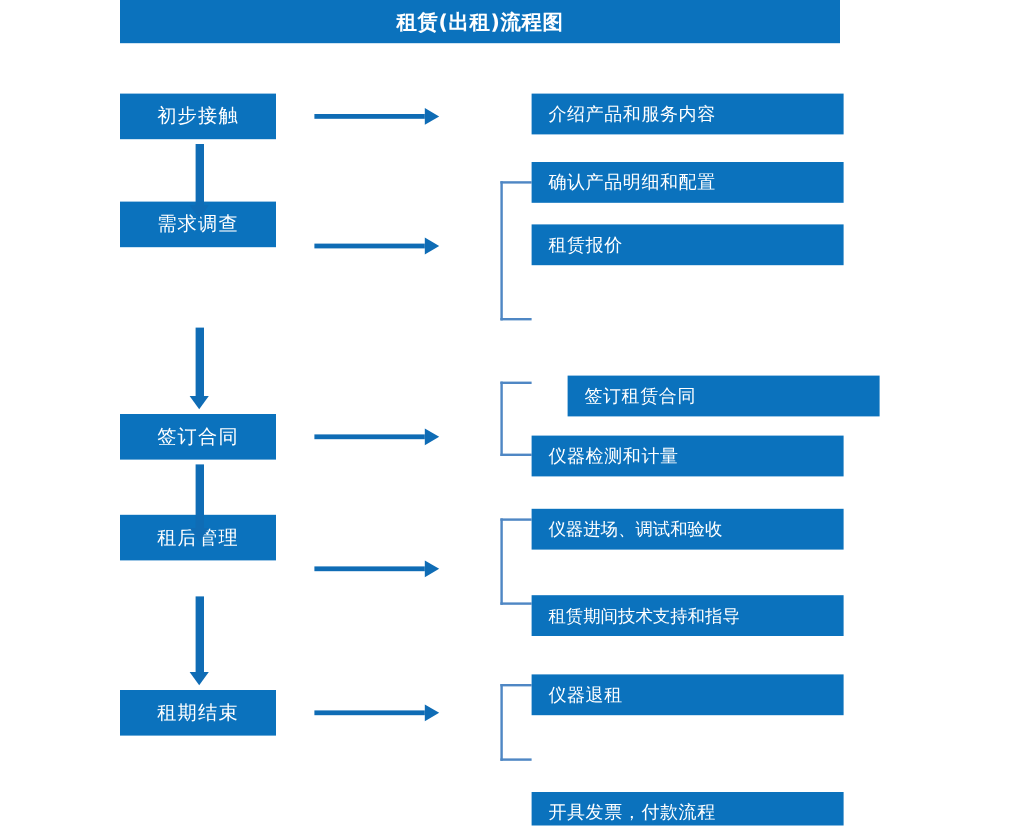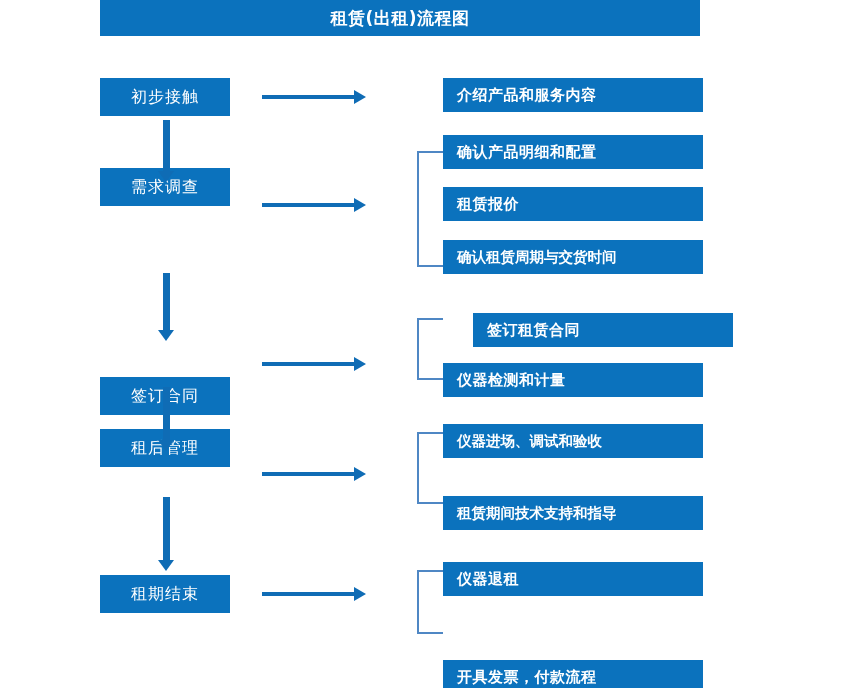--- a/index.html
+++ b/index.html
@@ -54,21 +54,21 @@
 
   
   .detail-box {
     position: absolute;
     left: 443px;
     width: 260px;
     height: 34px;
     background: #0b72bd;
     color: #ffffff;
     font-size: 15px;
-    font-weight: bold;
+    font-weight: normal;
     display: flex;
     align-items: center;
     padding-left: 14px;
     box-sizing: border-box;
     letter-spacing: 0.5px;
   }
   .detail-box.wide-text {
     font-size: 14.5px;
     letter-spacing: 0px;
   }
@@ -136,21 +136,21 @@
 <body>
 
 <div id="canvas">
 
   <div class="title-bar">租赁(出租)流程图</div>
 
   <div class="stage-box" style="top:78px;">初步接触</div>
 
   <div class="stage-box" style="top:168px;">需求调查</div>
 
-  <div class="stage-box" style="top:345px;margin-top:32px;">签订合同</div>
+  <div class="stage-box" style="top:345px;">签订合同</div>
 
   <div class="stage-box" style="top:429px;">租后管理</div>
 
   <div class="stage-box" style="top:575px;">租期结束</div>
 
   <div class="v-arrow" style="top:120px; height:62px;">
     <div class="shaft" style="height:51px;"></div>
     <div class="head" style="top:51px;"></div>
   </div>
 
@@ -194,21 +194,20 @@
   <div class="bracket" style="top:318px; height:62px;"></div>
   <div class="bracket" style="top:432px; height:72px;"></div>
   <div class="bracket" style="top:570px; height:64px;"></div>
 
   <div class="detail-box" style="top:78px;">介绍产品和服务内容</div>
 
   <div class="detail-box" style="top:187px;">租赁报价</div>
 
   <div class="detail-box" style="top:135px;">确认产品明细和配置</div>
 
-  <div class="detail-box wide-text" style="top:240px;">确认租赁周期与交货时间</div>
 
   <div class="detail-box" style="top:313px;margin-left:30px;">签订租赁合同</div>
 
   <div class="detail-box" style="top:363px;">仪器检测和计量</div>
 
   <div class="detail-box wide-text" style="top:424px;">仪器进场、调试和验收</div>
 
   <div class="detail-box wide-text" style="top:496px;">租赁期间技术支持和指导</div>
 
   <div class="detail-box" style="top:562px;text-align:center;">仪器退租</div>

